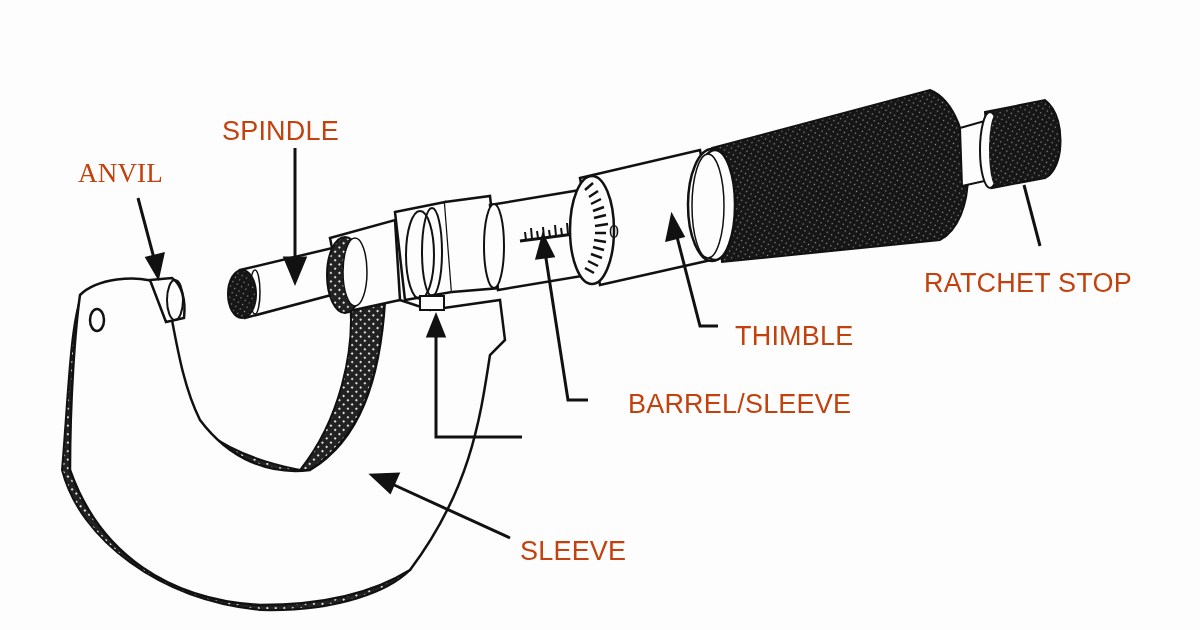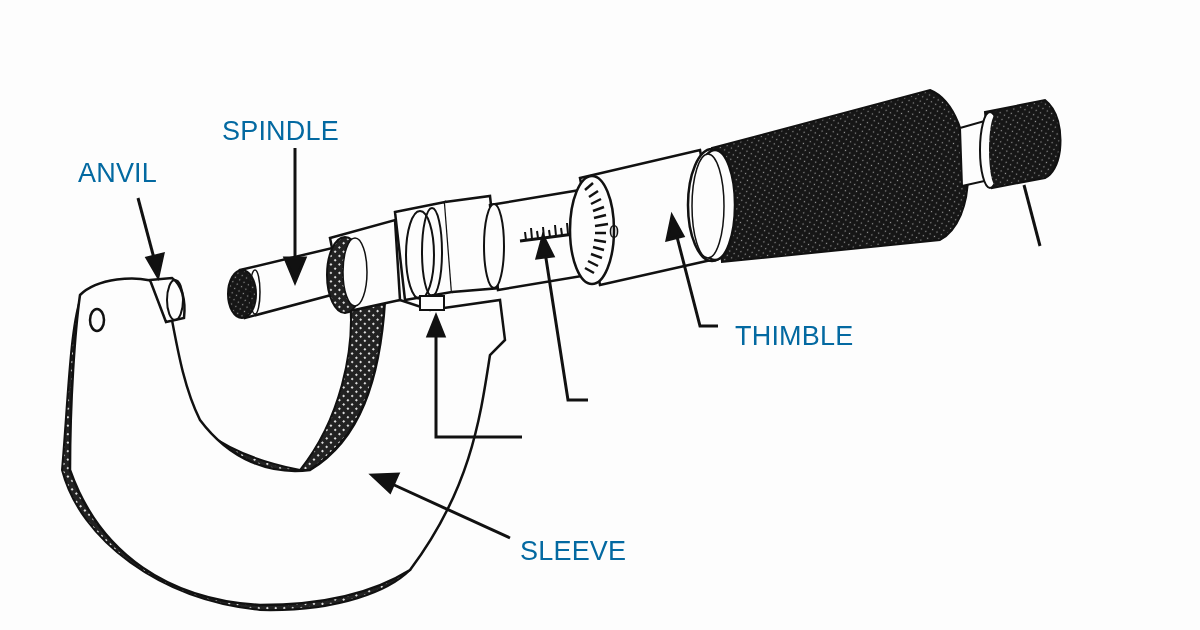--- a/index.html
+++ b/index.html
@@ -1,18 +1,18 @@
 <!DOCTYPE html>
 <html><head>
 <meta charset="utf-8">
 <style>
   html,body{margin:0;padding:0;background:#ffffff;}
   #stage{position:relative;width:1200px;height:630px;overflow:hidden;background:#fdfdfd;font-family:"Liberation Sans",sans-serif;}
   svg#diagram{position:absolute;left:0;top:0;}
-  .lbl{position:absolute;font-family:"Liberation Sans",sans-serif;font-size:27px;color:#0369a1;letter-spacing:0.2px;white-space:nowrap;line-height:1;}
+  .lbl{position:absolute;font-family:"Liberation Sans",sans-serif;font-size:27px;color:#c2410c;letter-spacing:0.2px;white-space:nowrap;line-height:1;}
 </style>
 </head>
 <body>
 
 <div id="stage">
   <svg id="diagram" width="1200" height="630" viewBox="0 0 1200 630" xmlns="http://www.w3.org/2000/svg">
     <defs>
       <pattern id="knurl" width="5" height="5" patternUnits="userSpaceOnUse" patternTransform="rotate(30)">
         <rect width="5" height="5" fill="#161616"></rect>
         <circle cx="2.5" cy="2.5" r="0.7" fill="#9a9a9a"></circle>
@@ -129,17 +129,19 @@
       <polyline points="718,326 700,326 676,233" fill="none"></polyline>
       <polygon points="667,240 683,236 672,216"></polygon>
 
       <line x1="1024" y1="185" x2="1040" y2="246"></line>
 
       <line x1="510" y1="538" x2="392" y2="484"></line>
       <polygon points="398,474 390,492 372,475"></polygon>
     </g>
   </svg>
 
-  <div class="lbl" style="left:78px;top:160px;">ANVIL</div>
+  <div class="lbl" style="left:78px;top:160px;font-family:Liberation Serif, serif;">ANVIL</div>
   <div class="lbl" style="left:222px;top:118px;">SPINDLE</div>
+  <div class="lbl" style="left:924px;top:270px;">RATCHET STOP</div>
   <div class="lbl" style="left:735px;top:323px;text-align:center;">THIMBLE</div>
+  <div class="lbl" style="left:628px;top:391px;">BARREL/SLEEVE</div>
   <div class="lbl" style="left:520px;top:538px;">SLEEVE</div>
 </div>
 
 </body></html>

